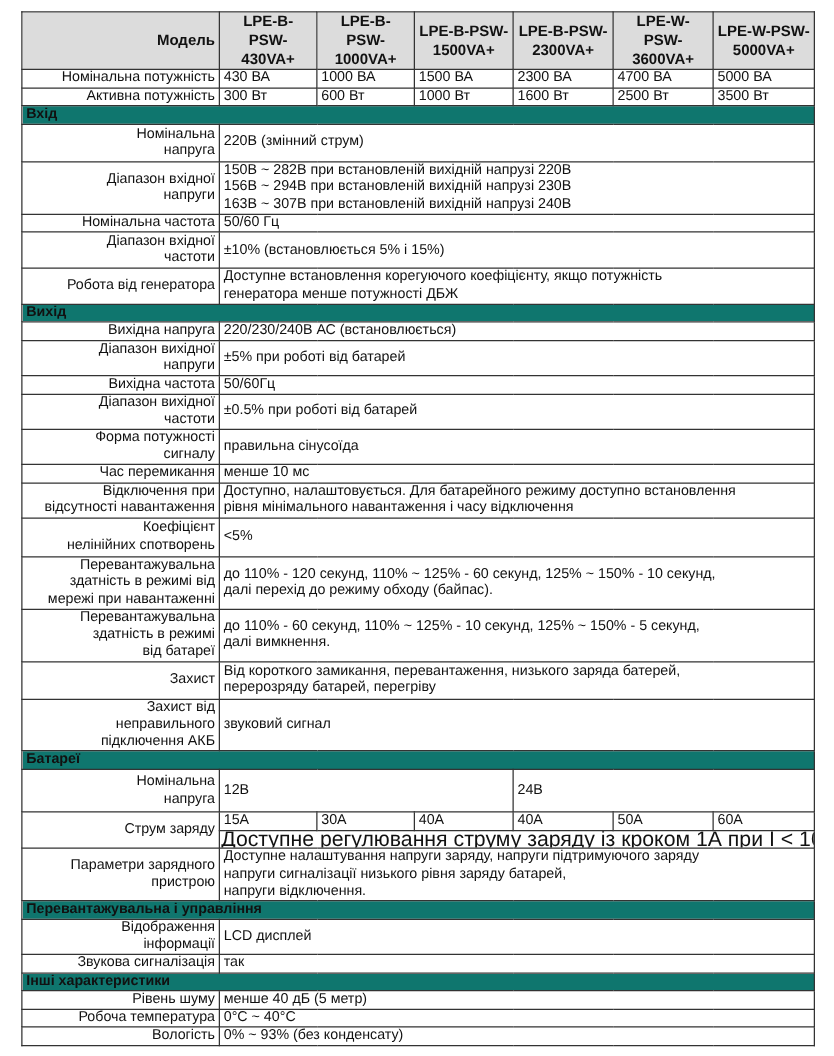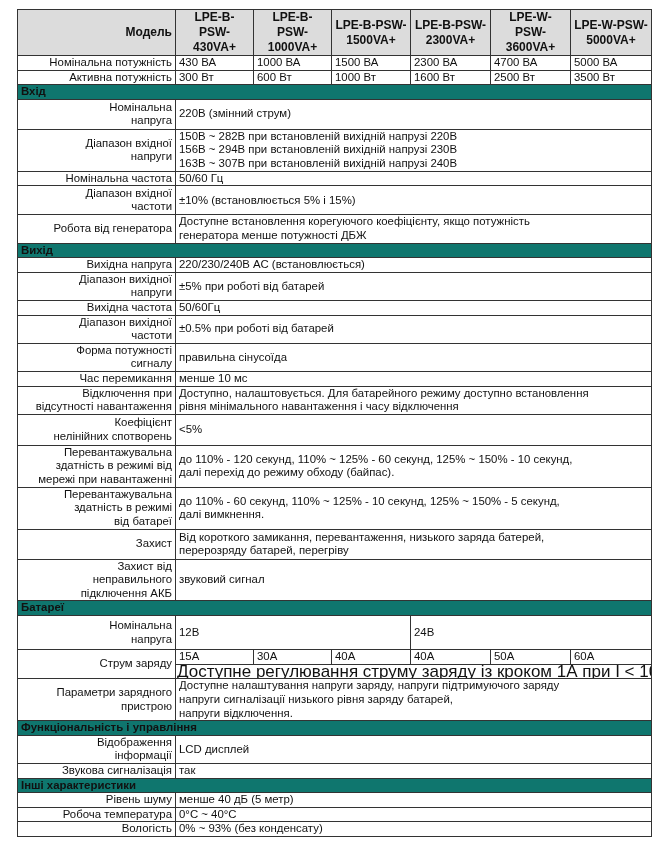--- a/index.html
+++ b/index.html
@@ -182,21 +182,21 @@
   </tr>
   <tr style="height:42px">
         <td class="lbl">Параметри зарядного
 пристрою</td>
         <td class="val" colspan="6">Доступне налаштування напруги заряду, напруги підтримуючого заряду
 напруги сигналізації низького рівня заряду батарей,
 напруги відключення.</td>
       </tr>
 
   <tr class="sec">
-    <td colspan="7">Функціональність і управління</td>
+    <td colspan="7">Перевантажувальна і управління</td>
   </tr>
   <tr style="height:16px">
         <td class="lbl">Відображення
 інформації</td>
         <td class="val" colspan="6">LCD дисплей</td>
       </tr>
   <tr style="height:13px">
         <td class="lbl">Звукова сигналізація</td>
         <td class="val" colspan="6">так</td>
       </tr>

